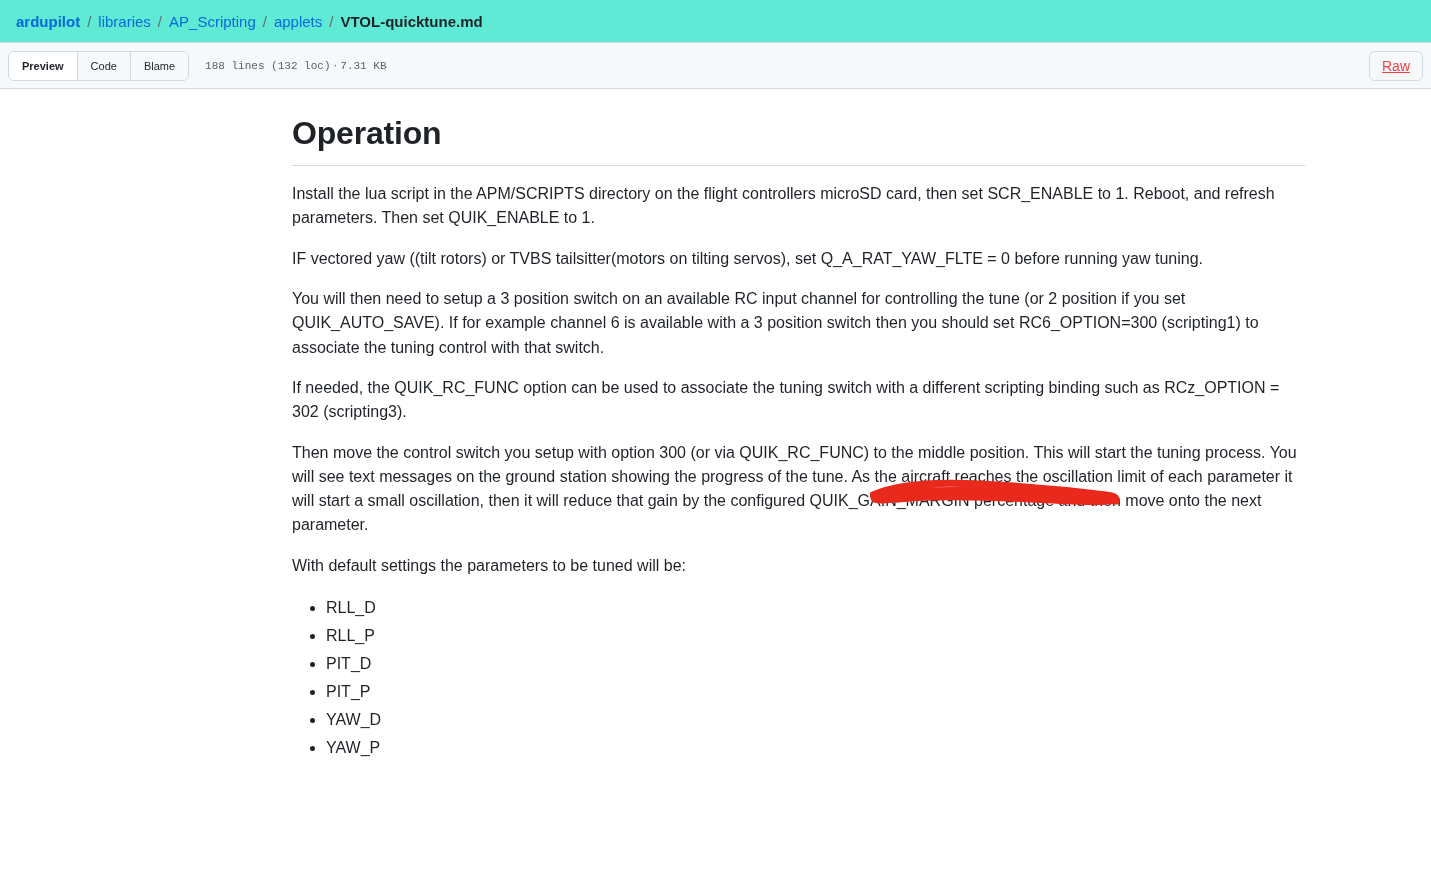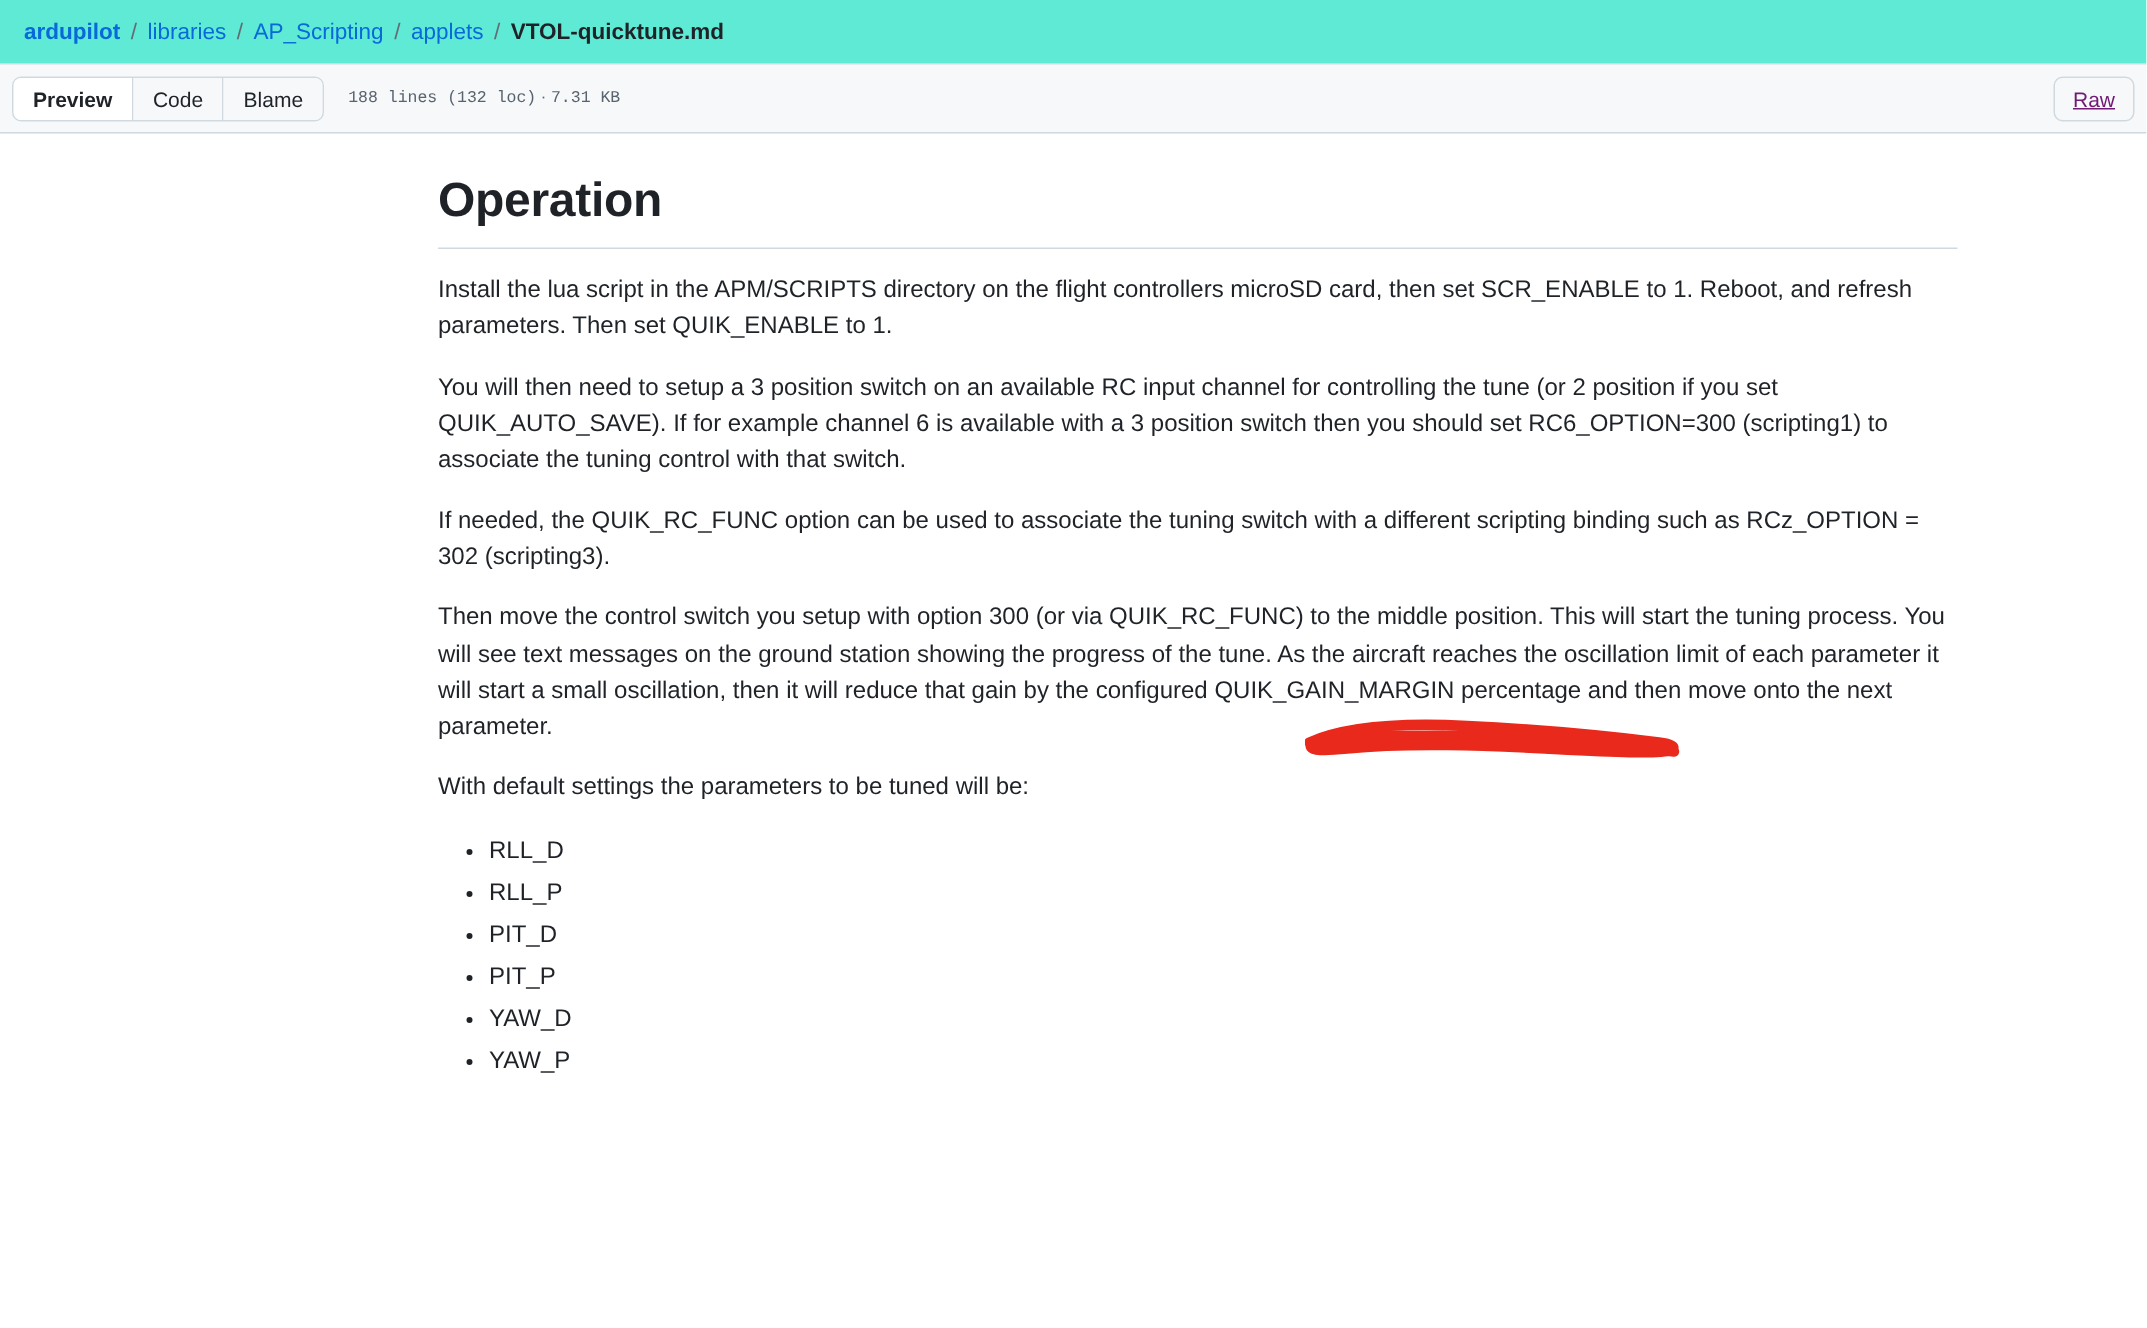--- a/index.html
+++ b/index.html
@@ -54,21 +54,21 @@
     border: 1px solid #d1d9e0;
     border-radius: 6px;
     overflow: hidden;
     height: 30px;
     background: #f6f8fa;
   }
   .seg-btn {
     display: flex;
     align-items: center;
     padding: 0 13px;
-    font-size: 14px;
+    font-size: 11px;
     color: #1f2328;
     background: #f6f8fa;
     border-right: 1px solid #d1d9e0;
     cursor: pointer;
     user-select: none;
   }
   .seg-btn:last-child { border-right: none; }
   .seg-btn.active {
     background: #ffffff;
     font-weight: 600;
@@ -87,21 +87,21 @@
     top: 50%;
     transform: translateY(-50%);
     height: 30px;
     display: flex;
     align-items: center;
     padding: 0 12px;
     border: 1px solid #d1d9e0;
     border-radius: 6px;
     background: #f6f8fa;
     font-size: 14px;
-    color: #701a75;
+    color: #ef4444;
     cursor: pointer;
     text-decoration: underline;
   }
 
   
   .doc-wrap {
     padding: 0 16px;
     height: calc(885px - 42px - 47px);
     overflow: hidden;
   }
@@ -171,20 +171,21 @@
     <span>188 lines (132 loc)</span><span class="sep"> · </span><span>7.31 KB</span>
   </div>
   <div class="raw-btn">Raw</div>
 </div>
 
 <div class="doc-wrap">
   <div class="doc">
     <h1>Operation</h1>
 
     <p>Install the lua script in the APM/SCRIPTS directory on the flight controllers microSD card, then set SCR_ENABLE to 1. Reboot, and refresh parameters. Then set QUIK_ENABLE to 1.</p>
+    <p>IF vectored yaw ((tilt rotors) or TVBS tailsitter(motors on tilting servos), set Q_A_RAT_YAW_FLTE = 0 before running yaw tuning.</p>
     <p>You will then need to setup a 3 position switch on an available RC input channel for controlling the tune (or 2 position if you set QUIK_AUTO_SAVE). If for example channel 6 is available with a 3 position switch then you should set RC6_OPTION=300 (scripting1) to associate the tuning control with that switch.</p>
     <p>If needed, the QUIK_RC_FUNC option can be used to associate the tuning switch with a different scripting binding such as RCz_OPTION = 302 (scripting3).</p>
     <p>Then move the control switch you setup with option 300 (or via QUIK_RC_FUNC) to the middle position. This will start the tuning process. You will see text messages on the ground station showing the progress of the tune. As the aircraft reaches the oscillation limit of each parameter it will start a small oscillation, then it will reduce that gain by the configured QUIK_GAIN_MARGIN percentage and then move onto the next parameter.</p>
     <p>With default settings the parameters to be tuned will be:</p>
 
     <ul>
       <li>RLL_D</li>
       <li>RLL_P</li>
       <li>PIT_D</li>
       <li>PIT_P</li>

